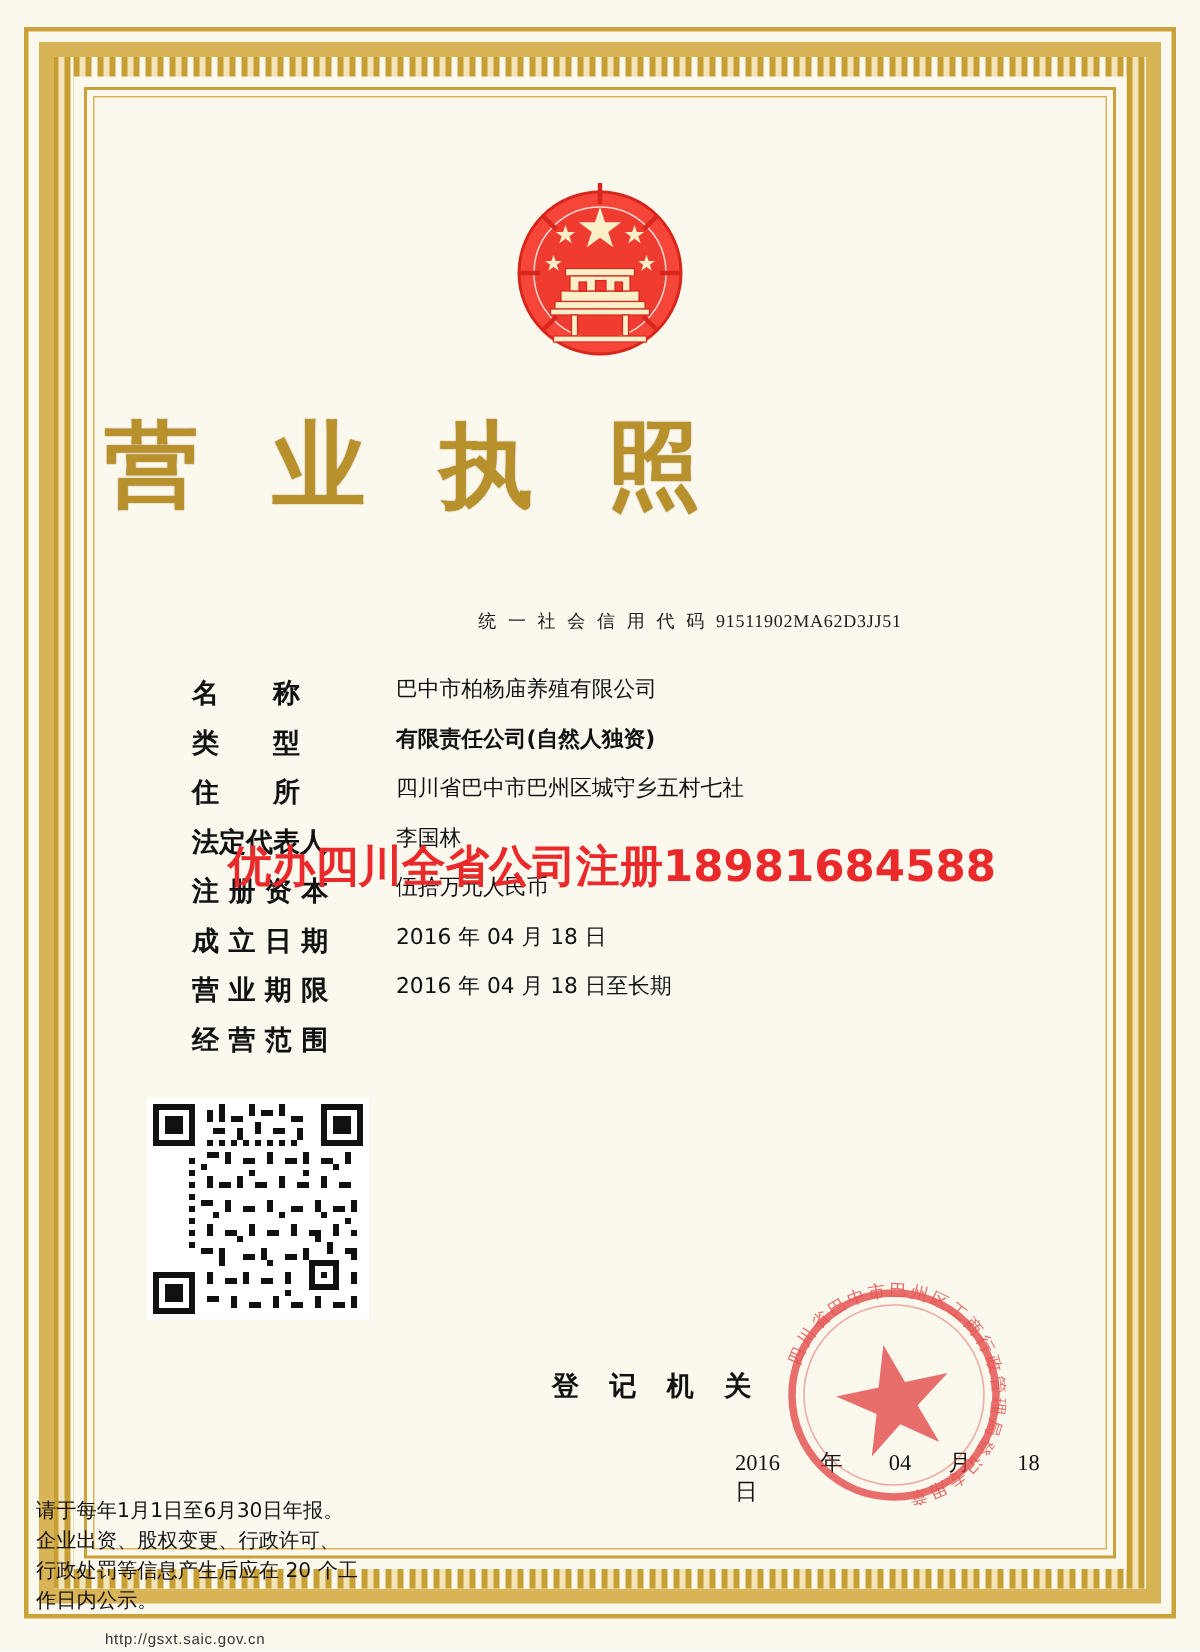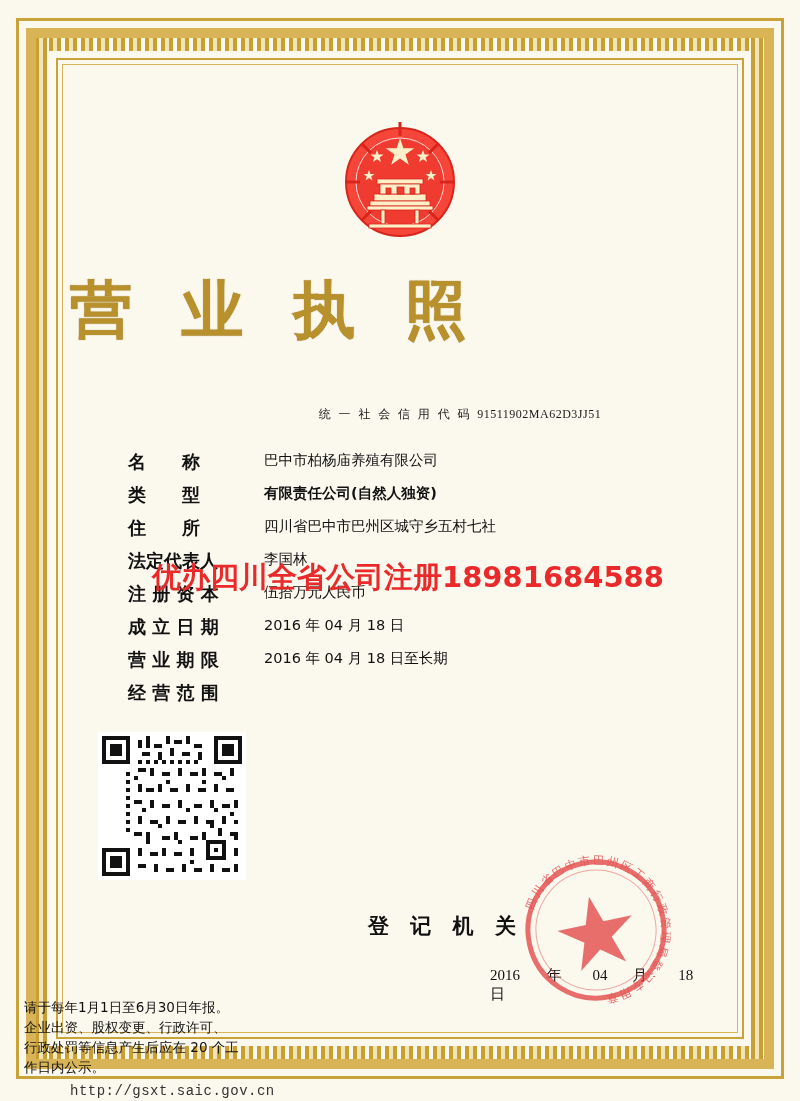--- a/index.html
+++ b/index.html
@@ -107,21 +107,21 @@
 
   .qr{
     position:absolute;left:28px;top:660px;width:148px;height:148px;
     background:#fff;
   }
   .qr svg{display:block;}
 
   .reg-org{
     position:absolute;left:298px;top:840px;
     font-family:"DejaVu Sans", sans-serif;
-    font-size:21px;letter-spacing:7px;color:#111;font-weight:bold;
+    font-size:18px;letter-spacing:7px;color:#111;font-weight:bold;
   }
   .date-line{
     position:absolute;left:420px;top:894px;
     font-family:"DejaVu Sans", sans-serif;
     font-size:15px;color:#111;
   }
   .date-line .y{margin-right:22px;font-family:"Liberation Serif",serif;}
   .date-line .m{margin-right:20px;font-family:"Liberation Serif",serif;}
   .date-line .d{margin-right:20px;font-family:"Liberation Serif",serif;}
   .date-line .ch{margin-right:26px;}
@@ -131,22 +131,22 @@
     opacity:.85;
   }
 
   .foot-left{
     position:absolute;left:-46px;bottom:-52px;
     font-family:"DejaVu Sans", sans-serif;
     font-size:13.5px;color:#111;line-height:20px;
   }
   .foot-url{
     position:absolute;left:0px;bottom:-74px;
-    font-family:Liberation Mono, monospace;
-    font-size:14px;color:#333;letter-spacing:0.5px;
+    font-family:Liberation Sans, sans-serif;
+    font-size:10px;color:#333;letter-spacing:0.5px;
   }
 </style>
 </head>
 <body>
 
 <div class="page">
   <div class="border-outer"></div>
   <div class="border-mid"></div>
   <div class="border-weave"></div>
   <div class="border-inner"></div>

